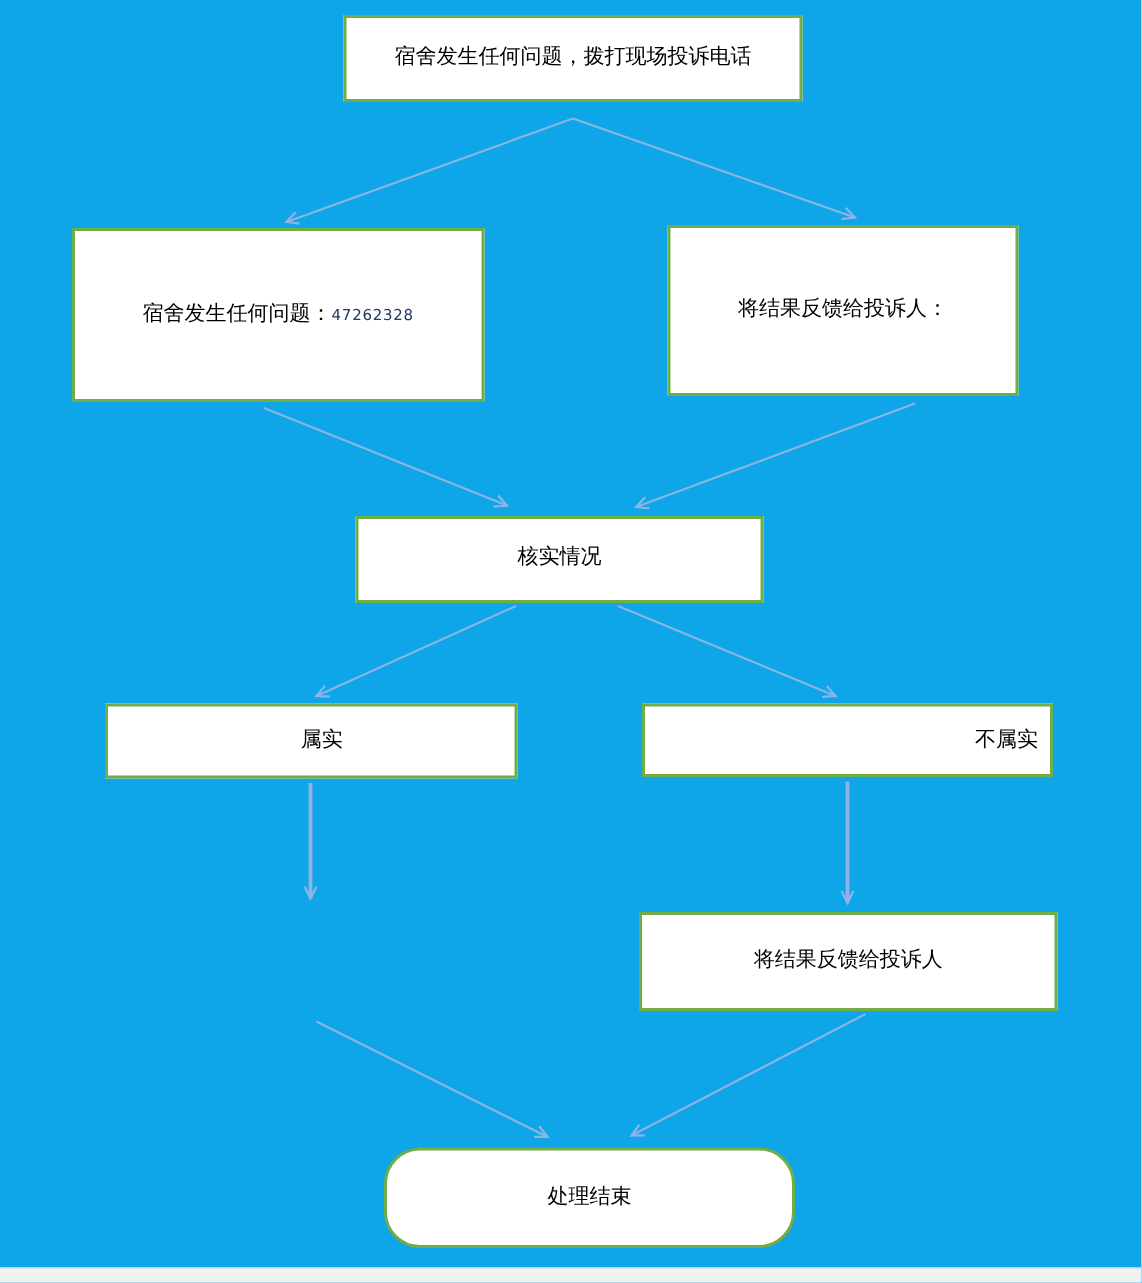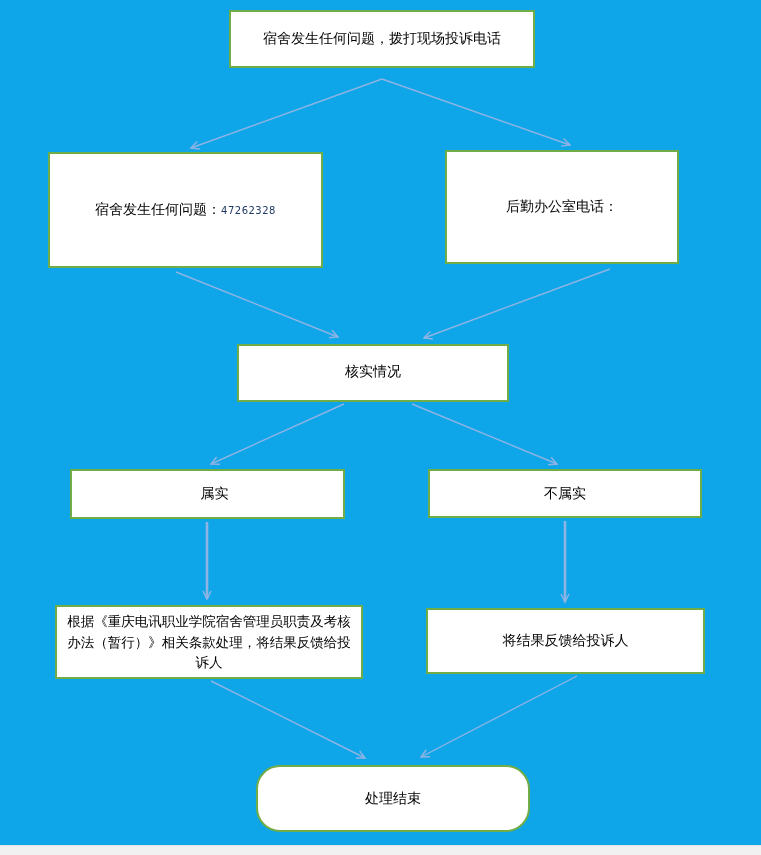--- a/index.html
+++ b/index.html
@@ -46,21 +46,21 @@
     color: var(--number-color);
     font-size: 10px;
     letter-spacing: 0.5px;
   }
   
   #n-start     { left: 229px; top: 10px;  width: 306px; height: 58px; }
   #n-logistics { left: 48px;  top: 152px; width: 275px; height: 116px; }
   #n-leader    { left: 445px; top: 150px; width: 234px; height: 114px; }
   #n-verify    { left: 237px; top: 344px; width: 272px; height: 58px; font-family: Liberation Mono, monospace; }
   #n-true      { left: 70px;  top: 469px; width: 275px; height: 50px; padding-left: 22px; }
-  #n-false     { left: 428px; top: 469px; width: 274px; height: 49px; }
+  #n-false     { left: 428px; top: 469px; width: 274px; height: 49px; justify-content: flex-end; }
   #n-handle    { left: 55px;  top: 605px; width: 308px; height: 74px; font-size: 13.5px; }
   #n-feedback  { left: 426px; top: 608px; width: 279px; height: 66px; align-items: center; }
   #n-end       { left: 256px; top: 765px; width: 274px; height: 67px; border-radius: 24px; }
   .two-line div { display: block; }
   .bottom-bar {
     position: absolute;
     left: 0; bottom: 0;
     width: 761px; height: 10px;
     background: var(--bar-color);
     border-top: 1px solid var(--bar-line);
@@ -94,39 +94,36 @@
   </div>
 
   <div class="node" id="n-logistics">
     <span>
       <span>宿舍发生任何问题：</span><span class="num">47262328</span>
     </span>
   </div>
 
   <div class="node two-line" id="n-leader">
     <span>
-      <div>后勤办公室电话：</div>
+      <div>将结果反馈给投诉人：</div>
     </span>
   </div>
 
   <div class="node" id="n-verify">
     <span>核实情况</span>
   </div>
 
   <div class="node" id="n-true">
     <span>属实</span>
   </div>
 
   <div class="node" id="n-false">
     <span>不属实</span>
   </div>
 
-  <div class="node" id="n-handle">
-    <span>根据《重庆电讯职业学院宿舍管理员职责及考核办法（暂行）》相关条款处理，将结果反馈给投诉人</span>
-  </div>
 
   <div class="node" id="n-feedback">
     <span>将结果反馈给投诉人</span>
   </div>
 
   <div class="node" id="n-end">
     <span>处理结束</span>
   </div>
 
   <div class="bottom-bar"></div>

